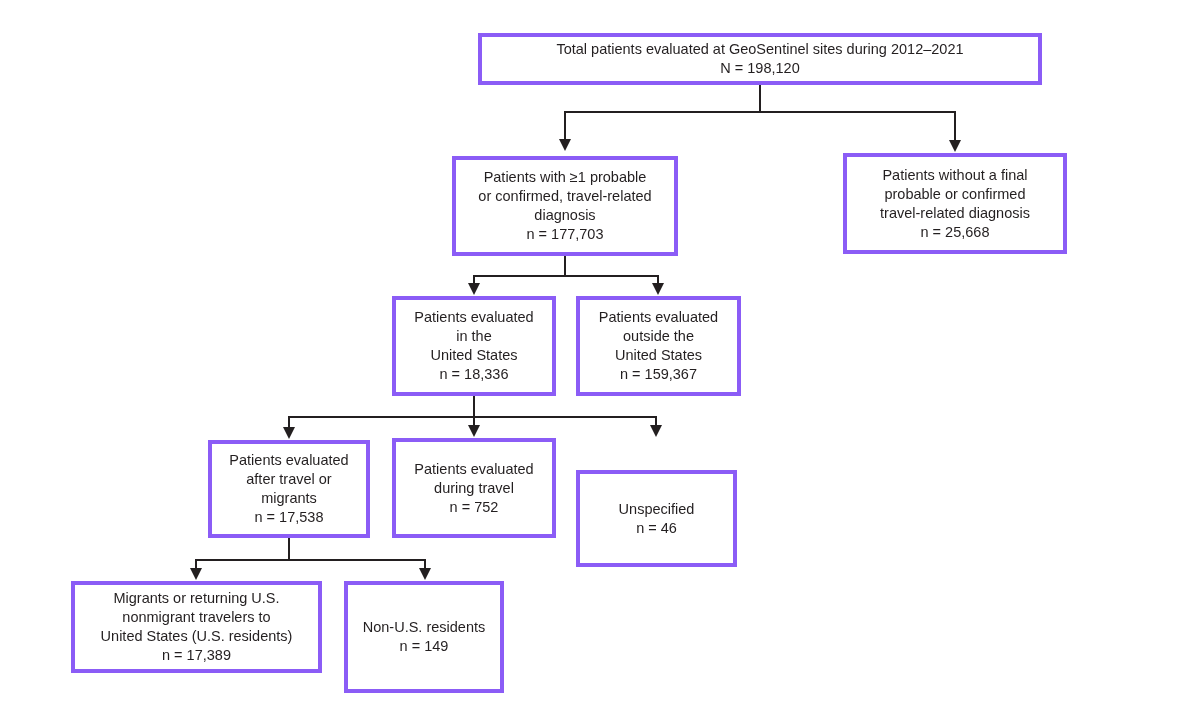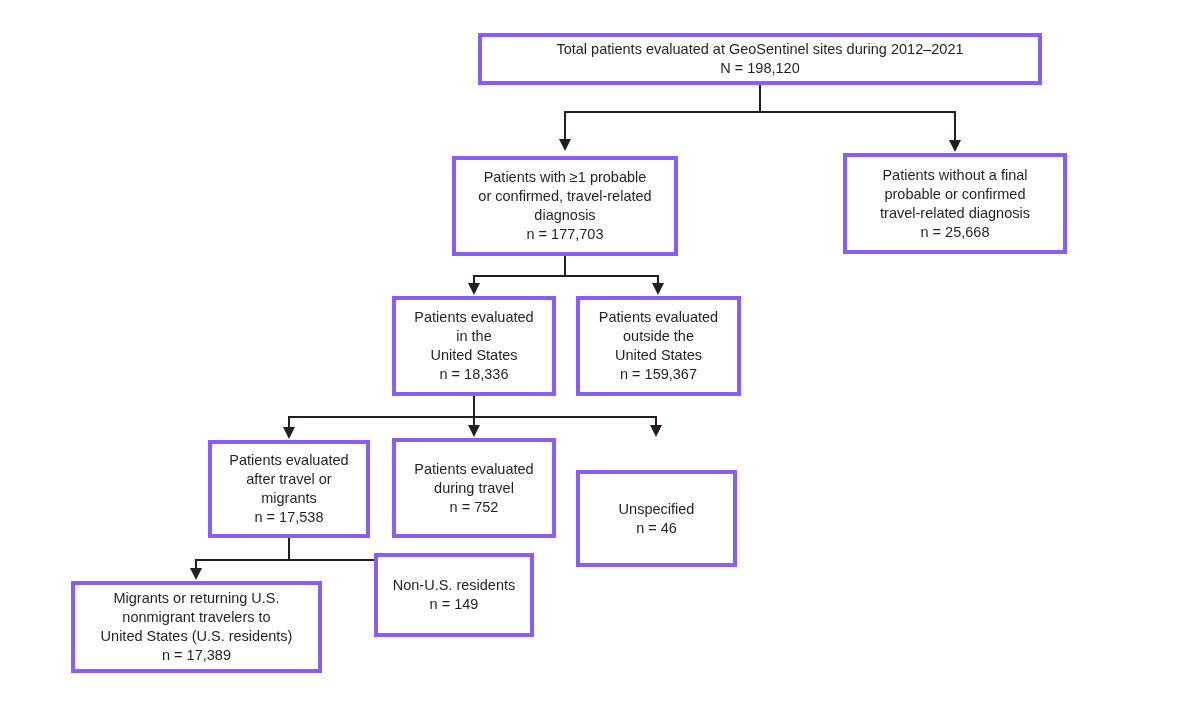--- a/index.html
+++ b/index.html
@@ -40,21 +40,21 @@
   
   .n-total        { left: 478px; top: 33px;  width: 564px; height: 52px;  }
   .n-diag         { left: 452px; top: 156px; width: 226px; height: 100px; }
   .n-nodiag       { left: 843px; top: 153px; width: 224px; height: 101px; }
   .n-inus         { left: 392px; top: 296px; width: 164px; height: 100px; }
   .n-outus        { left: 576px; top: 296px; width: 165px; height: 100px; }
   .n-after        { left: 208px; top: 440px; width: 162px; height: 98px;  }
   .n-during       { left: 392px; top: 438px; width: 164px; height: 100px; }
   .n-unspec       { left: 576px; top: 438px; width: 161px; height: 97px; margin-top: 32px;  }
   .n-migrants     { left: 71px;  top: 581px; width: 251px; height: 92px; }
-  .n-nonus        { left: 344px; top: 553px; width: 160px; height: 84px; margin-left: 30px; }
+  .n-nonus        { left: 344px; top: 581px; width: 160px; height: 112px; }
 </style>
 </head>
 <body>
 
 <div class="canvas">
 
   <svg class="connectors" width="1185" height="716" viewBox="0 0 1185 716" fill="none" xmlns="http://www.w3.org/2000/svg">
     <g stroke="#231f20" stroke-width="2" fill="none">
 
       <path d="M760,85 V112"></path>

